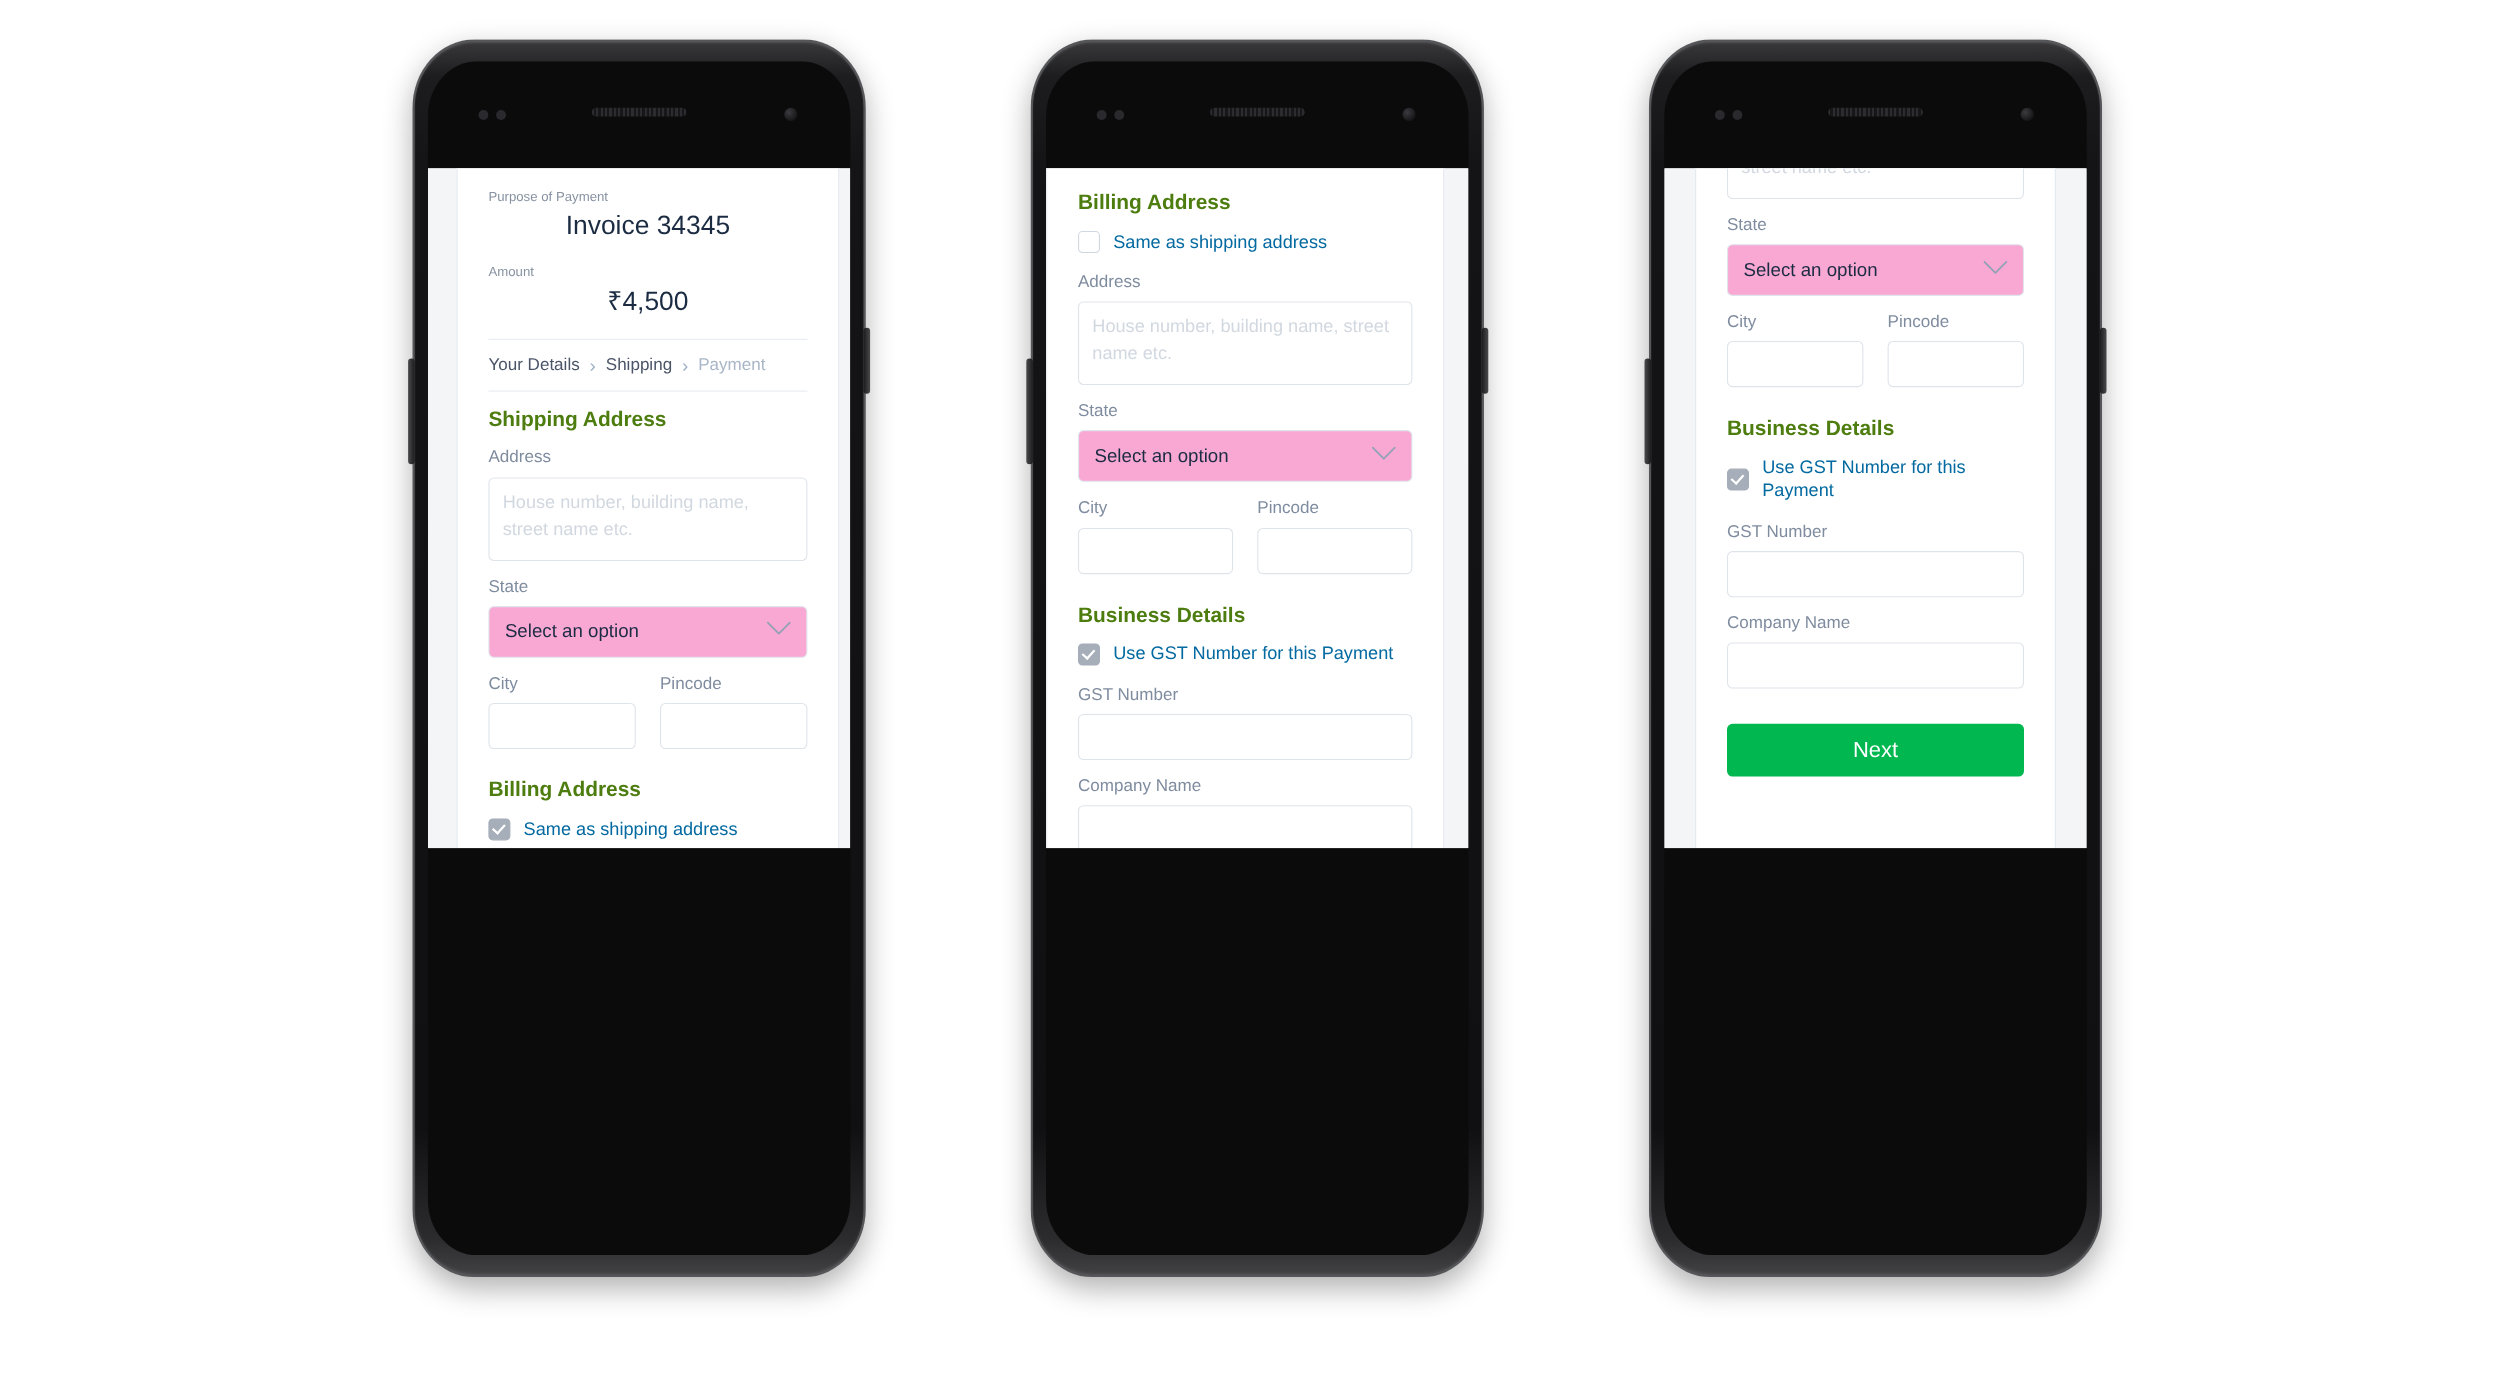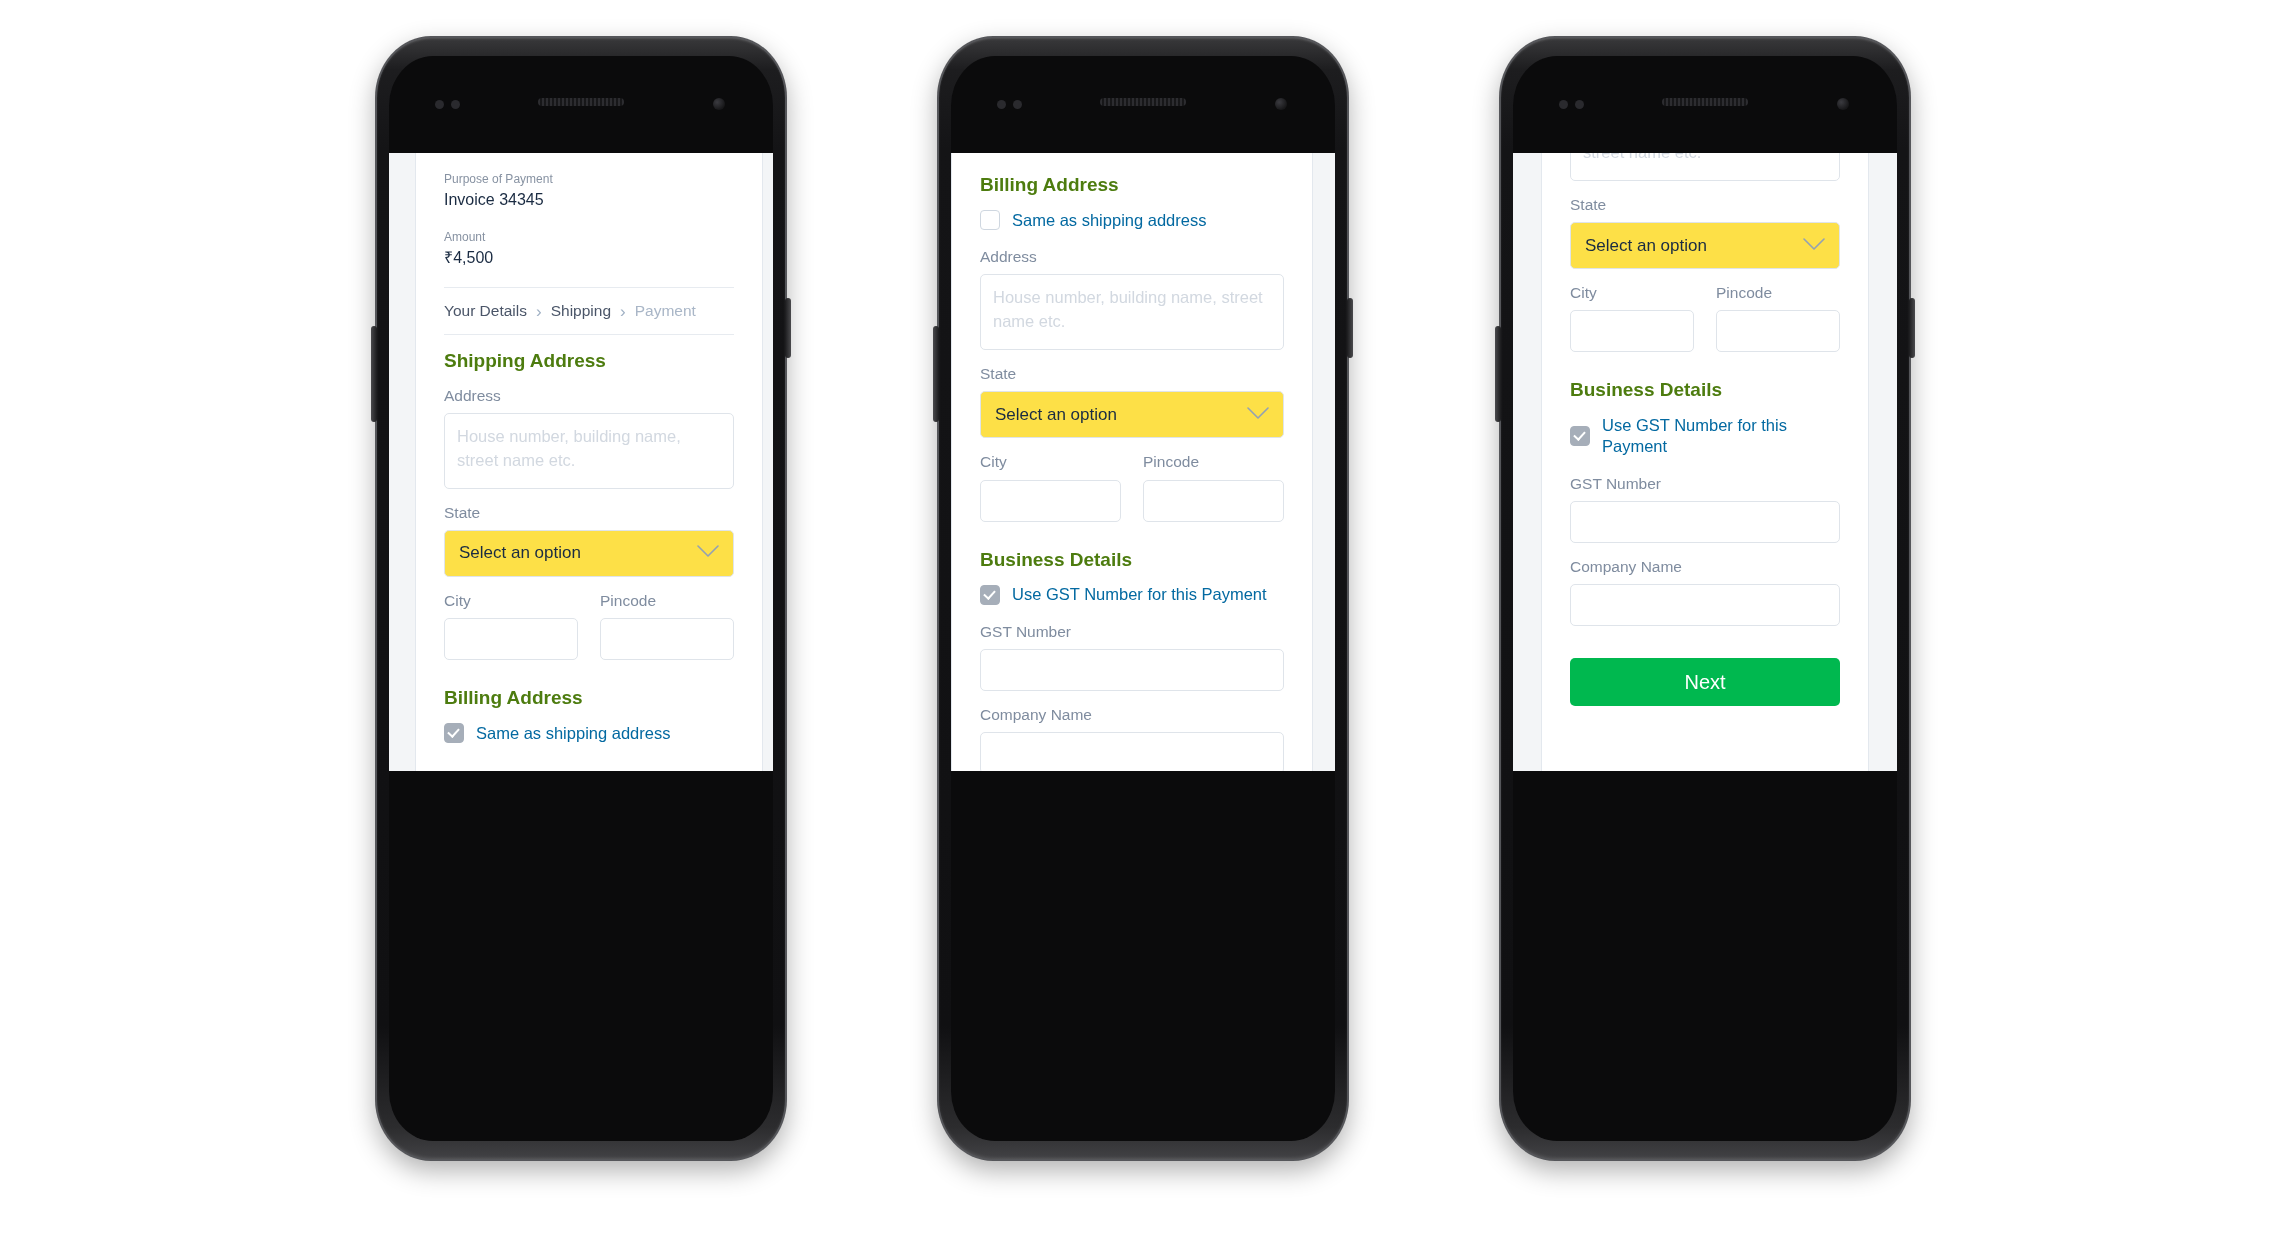--- a/index.html
+++ b/index.html
@@ -155,24 +155,25 @@
   }
 
   
   .meta-label {
     font-size: 12px;
     color: #8792a2;
     line-height: 1.35;
     margin: 0 0 3px 0;
   }
   .meta-value {
-    font-size: 16px;
+    font-size: 24px;
     color: #1a2b42;
     line-height: 1.3;
     margin: 0 0 18px 0;
+    text-align: center;
   }
   .rule {
     height: 1px;
     background: #e7ebf0;
     margin: 0 0 0 0;
   }
 
   .crumbs {
     display: flex;
     align-items: flex-end;
@@ -228,21 +229,21 @@
   }
   .input::placeholder, .input.area::placeholder { color: #d2d8e0; }
 
   .select-wrap { position: relative; }
   .select {
     width: 100%;
     box-sizing: border-box;
     height: 47px;
     border: 1px solid #dfe4ea;
     border-radius: 5px;
-    background: #fde047;
+    background: #f9a8d4;
     display: flex;
     align-items: center;
     padding: 0 14px;
     font-size: 17px;
     color: #1a2b42;
   }
   .chev {
     position: absolute;
     right: 15px;
     top: 50%;

